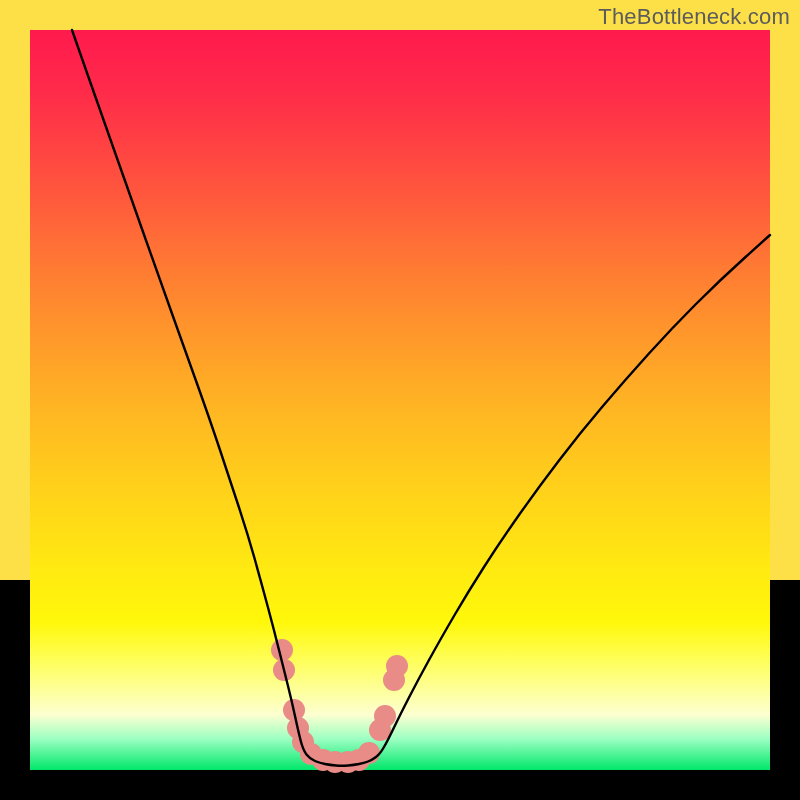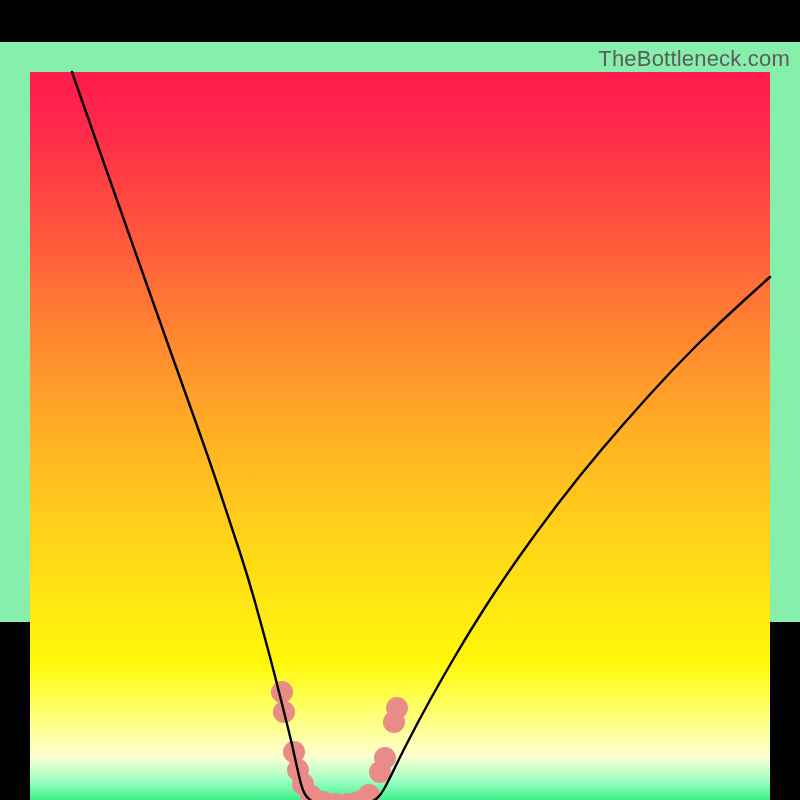--- a/index.html
+++ b/index.html
@@ -8,22 +8,21 @@
     width: 800px;
     height: 800px;
     background: #000;
     overflow: hidden;
     font-family: Arial, Helvetica, sans-serif;
   }
   .frame {
     position: absolute;
     left: 0; top: 0;
     width: 800px; height: 580px;
-    background: #86efac;
-    margin-top: 42px;
+    background: #fde047;
   }
   .plot {
     position: absolute;
     left: 30px;
     top: 30px;
     width: 740px;
     height: 740px;
     background: linear-gradient(to bottom,
       #ff1a4d 0%,
       #ff2a4a 8%,

